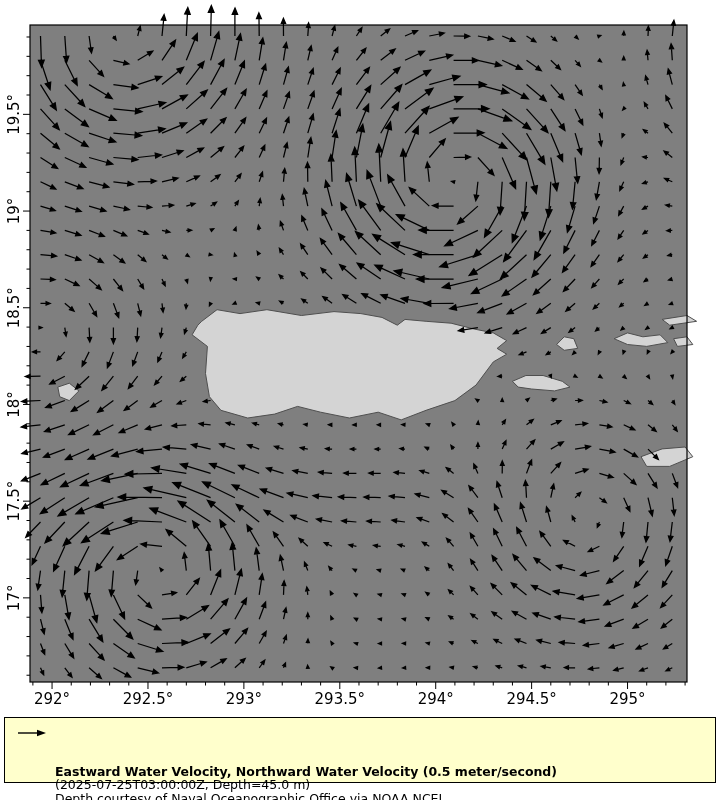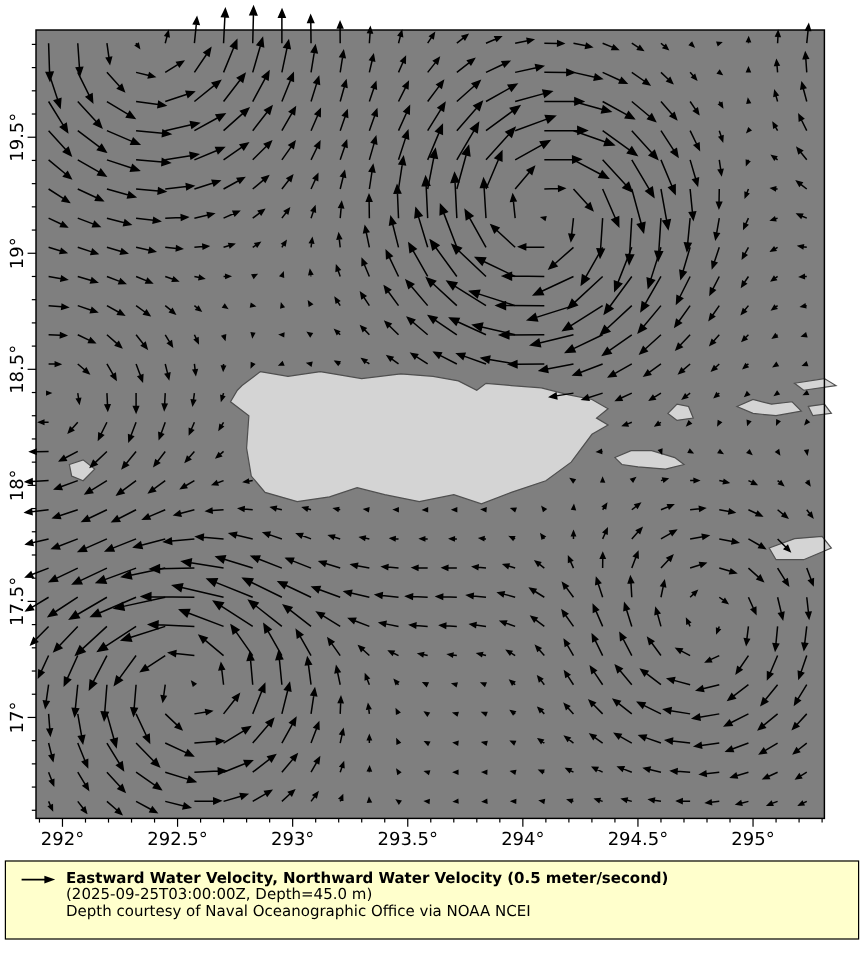--- a/index.html
+++ b/index.html
@@ -2,21 +2,21 @@
 <html><head>
 <meta charset="utf-8">
 <style>
   html,body{margin:0;padding:0;background:#ffffff;}
   .figure{position:relative;width:720px;height:800px;background:#ffffff;
           font-family:"DejaVu Sans",sans-serif;overflow:hidden;}
   #map-svg{position:absolute;left:0;top:0;}
   .legend{position:absolute;box-sizing:border-box;display:flex;align-items:flex-start;}
   .key-arrow{flex:0 0 auto;margin:10px 8px 0 12px;}
   .legend-text{padding-top:7px;font-size:12.5px;line-height:13.4px;color:#000;}
-  .legend-title{font-weight:bold;}
+  .legend-title{font-weight:bold;margin-top:40px;}
 </style>
 </head>
 <body>
 
 <div class="figure">
   <svg id="map-svg" width="720" height="800" xmlns="http://www.w3.org/2000/svg">
       <rect x="30" y="25" width="657" height="657" fill="#7f7f7f"></rect>
       <polygon points="201.7,321.3 217.0,309.7 240.0,313.6 266.9,309.7 301.4,315.5 334.0,311.6 360.9,313.6 382.0,317.4 397.3,325.2 405.0,319.4 426.1,321.3 451.1,323.2 474.1,329.0 493.3,332.9 506.7,340.6 497.1,348.4 506.7,354.2 493.3,361.9 476.0,385.1 454.9,400.6 426.1,410.3 401.2,419.9 378.2,412.2 349.4,418.0 320.6,412.2 297.6,406.4 274.6,414.1 247.7,418.0 220.9,410.3 209.4,396.7 205.5,373.5 207.4,346.4 192.1,334.8 197.8,325.2" fill="#d4d4d4" stroke="#4f4f4f" stroke-width="1"></polygon>
       <polygon points="512.4,381.3 525.9,375.5 543.1,375.5 562.3,381.3 570.0,387.1 554.6,390.9 531.6,389.0 518.2,387.1" fill="#d4d4d4" stroke="#4f4f4f" stroke-width="1"></polygon>
       <polygon points="556.6,344.5 564.2,336.8 573.8,338.7 577.7,348.4 564.2,350.3" fill="#d4d4d4" stroke="#4f4f4f" stroke-width="1"></polygon>
@@ -793,17 +793,17 @@
       <text x="14" y="597.8684133058583" text-anchor="middle" dominant-baseline="central" transform="rotate(-90 14 597.8684133058583)" font-size="15" fill="#000000" font-family="&quot;DejaVu Sans&quot;, sans-serif">17°</text>
     </svg>
 
   <div class="legend" id="legend-box" style="left: 4px; top: 717px; width: 712px; height: 66px; background: rgb(255, 255, 204); border: 1px solid rgb(0, 0, 0);">
     <svg class="key-arrow" id="key-arrow" width="30" height="10" xmlns="http://www.w3.org/2000/svg">
       <line x1="1" y1="5" x2="22" y2="5" stroke="#000" stroke-width="1.4"></line>
       <polygon points="29,5 20,1.8 20,8.2" fill="#000"></polygon>
     </svg>
     <div class="legend-text">
       <div class="legend-title">Eastward Water Velocity, Northward Water Velocity (0.5 meter/second)</div>
-      <div>(2025-09-25T03:00:00Z, Depth=45.0 m)</div>
+      <div>(2025-07-25T03:00:00Z, Depth=45.0 m)</div>
       <div>Depth courtesy of Naval Oceanographic Office via NOAA NCEI</div>
     </div>
   </div>
 </div>
 
 </body></html>

